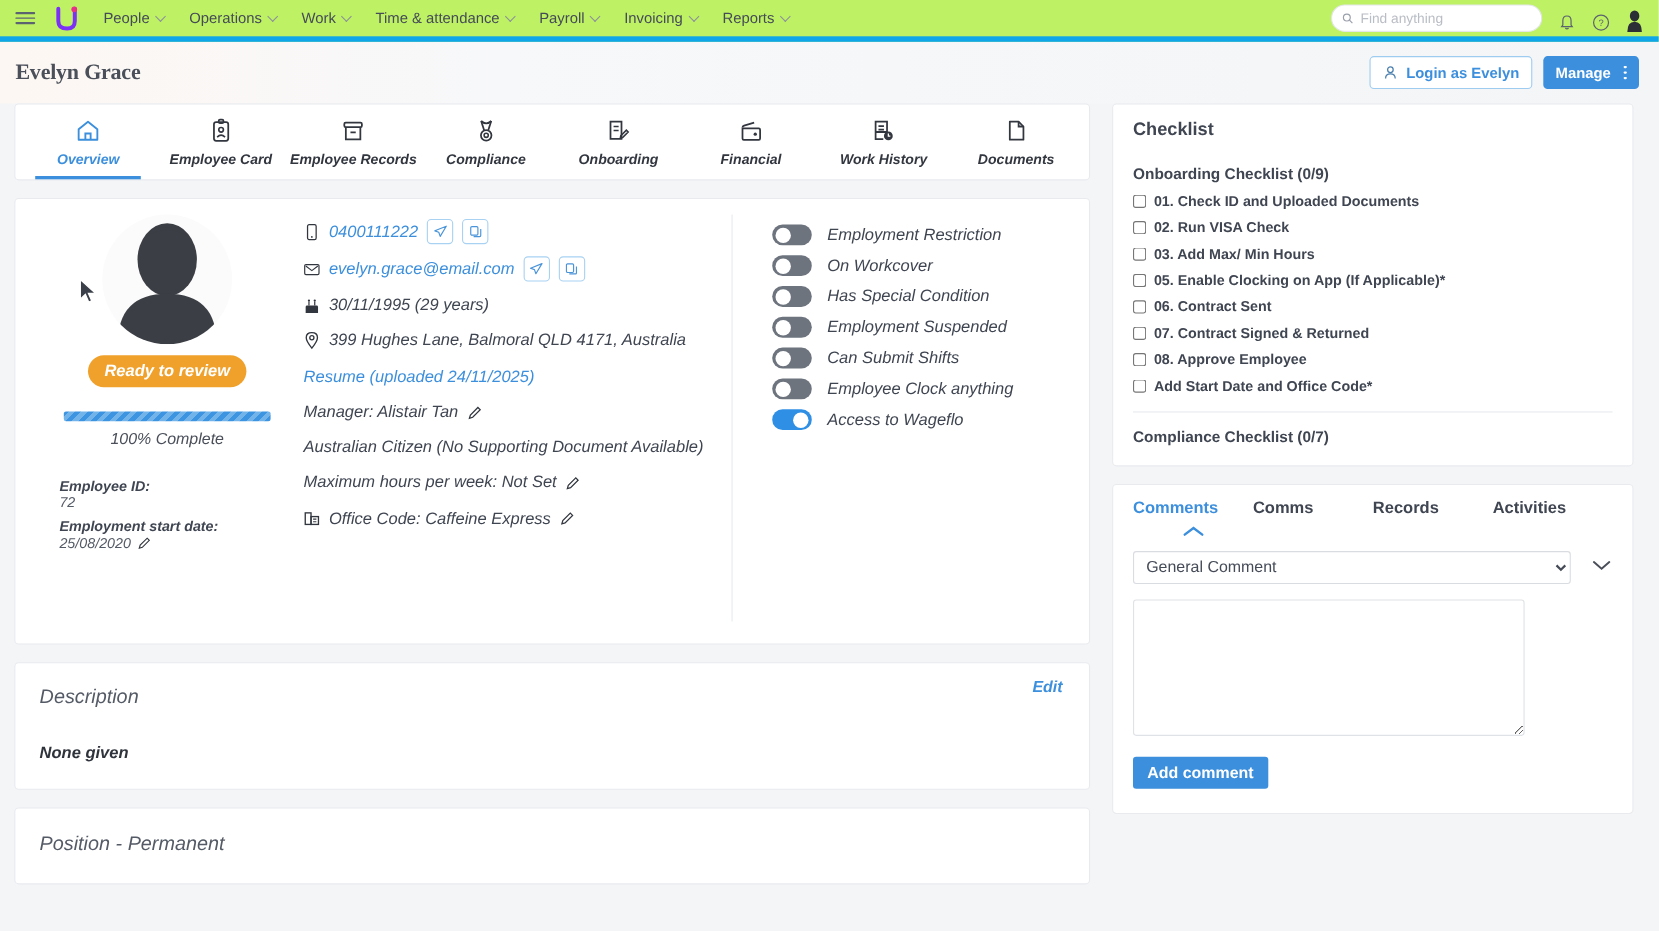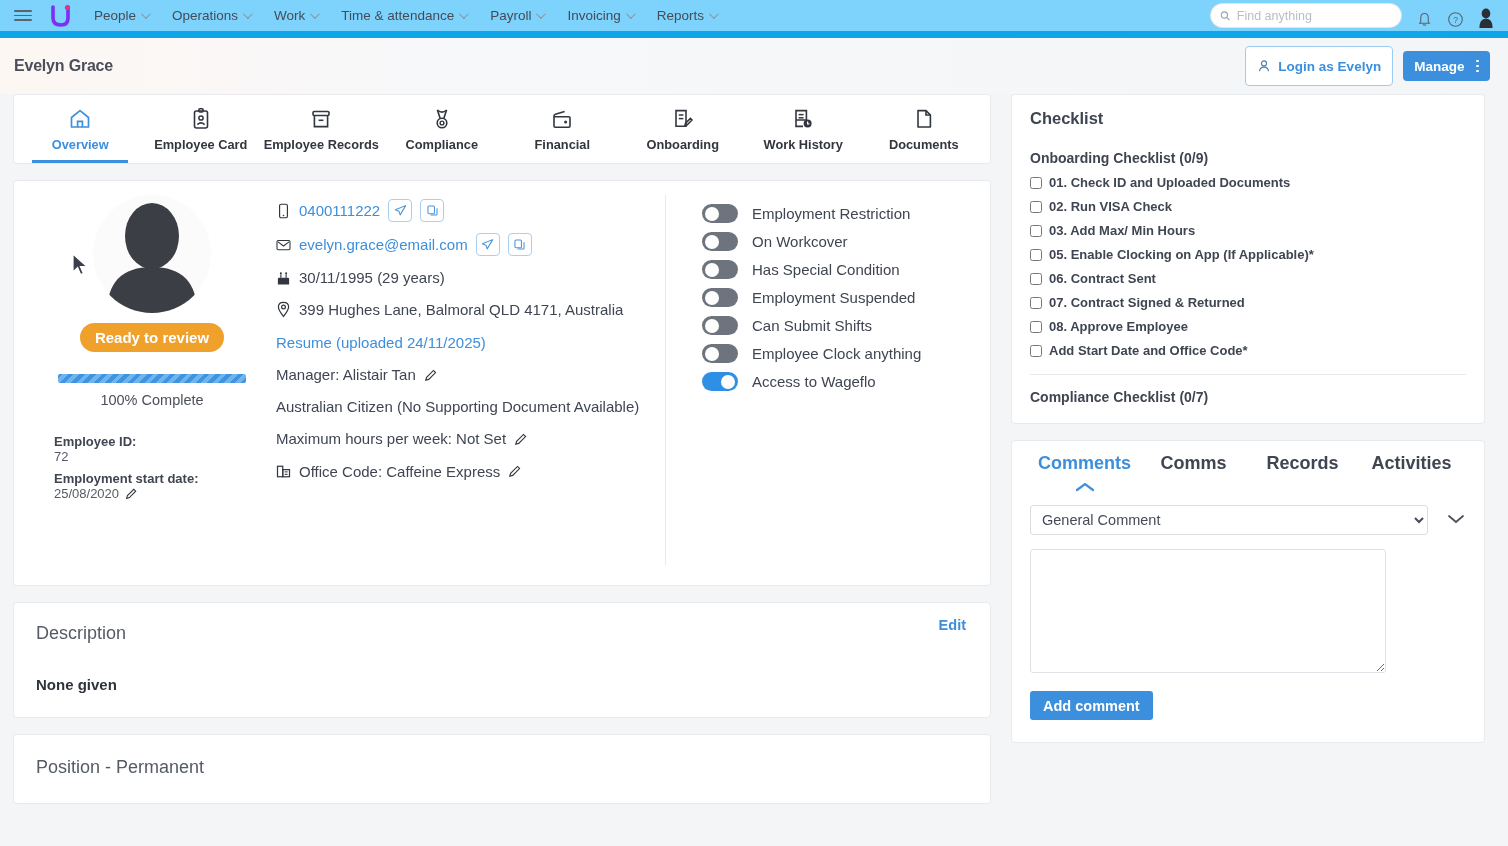--- a/index.html
+++ b/index.html
@@ -6,23 +6,23 @@
   html, body {
     width: 1508px; height: 846px;
     overflow: hidden;
     background: #f4f5f7;
     font-family: "Liberation Sans", sans-serif;
     color: #3f4551;
   }
 
   
   .topnav {
-    height: 38px; background: #7dd3fc;
+    height: 38px; background: #bef264;
     display: flex; align-items: center;
-    border-bottom: 7px solid #0ea5e9;
+    border-bottom: 5px solid #0ea5e9;
     position: relative;
   }
   .hamburger { width: 18px; margin-left: 14px; cursor: pointer; display:flex; flex-direction:column; gap:3px; }
   .hamburger i { display:block; height:1.6px; background:#5c6370; border-radius:2px; }
   .logo { margin-left: 18px; width: 22px; height: 24px; position: relative; }
   .logo svg { display:block; }
   .navitems { display:flex; align-items:center; margin-left: 22px; gap: 24px; }
   .navitem { display:flex; align-items:center; gap:5px; font-size: 13.5px; color:#454b57; cursor:pointer; white-space:nowrap; }
   .chev { width:7px; height:7px; border-right:1.4px solid #8c919b; border-bottom:1.4px solid #8c919b; transform: rotate(45deg) translateY(-2px); }
   .nav-right { position:absolute; right: 14px; display:flex; align-items:flex-end; gap: 14px; }
@@ -35,38 +35,38 @@
     font-family:"Liberation Sans", sans-serif; background:transparent;
   }
   .searchbox input::placeholder { color:#b9bdc5; }
   .icon-btn { cursor:pointer; display:flex; align-items:center; }
 
   
   .pagehead {
     height: 56px; display:flex; align-items:center; padding: 0 18px 0 14px;
     background: linear-gradient(90deg,#fdf7f3 0%, #f7f8fa 30%, #f4f5f7 100%);
   }
-  .pagetitle { font-size: 16px; font-weight: bold; color:#4a4f5a; letter-spacing:-0.2px; }
+  .pagetitle { font-size: 20px; font-weight: bold; color:#4a4f5a; letter-spacing:-0.2px;font-family:Liberation Serif, serif; }
   .head-actions { margin-left:auto; display:flex; align-items:center; gap: 10px; }
   .btn-outline {
-    height: 40px; border:1px solid #9ecbf0; border-radius:4px; background:#fff;
+    height: 30px; border:1px solid #9ecbf0; border-radius:4px; background:#fff;
     color:#3c8fdc; font-size:13.5px; font-weight:bold; display:flex; align-items:center;
     gap:7px; padding: 0 11px; cursor:pointer;
   }
   .btn-primary {
     height: 30px; border-radius:4px; background:#3c8fdc; color:#fff; border:none;
     font-size:13.5px; font-weight:bold; display:flex; align-items:center; gap:12px;
     padding: 0 11px; cursor:pointer; font-family:"Liberation Sans", sans-serif;
   }
   .vdots { display:flex; flex-direction:column; gap:2.4px; }
   .vdots i { width:2.6px; height:2.6px; background:#fff; border-radius:50%; display:block; }
 
   
   .body-wrap { display:flex; gap:20px; padding: 0 13px; align-items:flex-start; }
-  .left-col { width: 978px; flex: none; }
+  .left-col { width: 978px; flex: none; font-style: italic; }
   .right-col { width: 474px; flex: none; }
 
   .card { background:#fff; border:1px solid #e8eaee; border-radius:4px; }
 
   
   .tabbar { display:flex; height: 68px; position:relative; padding: 0 6px; }
   .tab {
     flex:1; display:flex; flex-direction:column; align-items:center; justify-content:center;
     gap:6px; cursor:pointer; position:relative; font-size:12.8px; font-weight:bold; color:#32363f;
   }
@@ -131,21 +131,21 @@
   .chk-head { font-size:16.5px; font-weight:bold; color:#3f4551; }
   .chk-group { font-size:14px; font-weight:bold; color:#3f4551; margin-top: 22px; }
   .chk-item { display:flex; align-items:center; gap:7px; margin-top: 9px; }
   .chk-item input { width:12px; height:12px; margin:0; cursor:pointer; }
   .chk-item span { font-size:13px; font-weight:bold; color:#3f4551; }
   .chk-div { border-top:1px solid #e8eaee; margin-top: 16px; }
 
   
   .cm-card { margin-top: 16px; padding: 12px 18px 22px; }
   .cm-tabs { display:flex; align-items:flex-start; }
-  .cm-tab { flex:1; text-align:center; font-size:18px; font-weight:bold; color:#3f4551; cursor:pointer; position:relative; }
+  .cm-tab { flex:1; text-align:left; font-size:15px; font-weight:bold; color:#3f4551; cursor:pointer; position:relative; }
   .cm-tab.active { color:#3c8fdc; }
   .cm-caret { display:flex; justify-content:center; margin-top:7px; }
   .cm-selectrow { display:flex; align-items:center; gap:18px; margin-top: 12px; }
   .cm-select {
     flex:1; height:30px; border:1px solid #d9dce1; border-radius:3px; background:#fff;
     font-size:14.5px; color:#454b57; padding: 0 7px; font-family:"Liberation Sans", sans-serif;
     outline:none; cursor:pointer;
   }
   .cm-textarea {
     margin-top: 14px; width: 356px; height: 124px; border:1px solid #dfe2e6; border-radius:3px;
@@ -295,35 +295,35 @@
             <circle cx="12" cy="16" r="1.9" fill="none" stroke="#32363f" stroke-width="1.4"></circle>
             <path d="M7.4 3 L10.2 11.6" fill="none" stroke="#32363f" stroke-width="1.6"></path>
             <path d="M16.6 3 L13.8 11.6" fill="none" stroke="#32363f" stroke-width="1.6"></path>
             <path d="M7.4 3 Q12 7.4 16.6 3" fill="none" stroke="#32363f" stroke-width="1.6"></path>
           </svg>
           <span>Compliance</span>
         </div>
 
         <div class="tab">
           <svg width="24" height="24" viewBox="0 0 24 24">
-            <path d="M4 9 L4 19 Q4 20.2 5.2 20.2 L18.8 20.2 Q20 20.2 20 19 L20 11 Q20 9.8 18.8 9.8 L5.2 9.8 Q4 9.8 4 9 Z" fill="none" stroke="#32363f" stroke-width="1.6"></path>
-            <path d="M4 9 Q4 7.6 5.4 7.2 L14.6 4.4" fill="none" stroke="#32363f" stroke-width="1.6"></path>
-            <circle cx="15.6" cy="15" r="1.5" fill="#32363f"></circle>
-          </svg>
-          <span>Financial</span>
-        </div>
-
-        <div class="tab">
-          <svg width="24" height="24" viewBox="0 0 24 24">
             <path d="M5 3.6 L15 3.6 L15 19.2 L5 19.2 Z" fill="none" stroke="#32363f" stroke-width="1.6"></path>
             <line x1="7.8" y1="8" x2="12.4" y2="8" stroke="#32363f" stroke-width="1.5"></line>
             <line x1="7.8" y1="11.6" x2="12.4" y2="11.6" stroke="#32363f" stroke-width="1.5"></line>
             <path d="M14.4 16.4 L19.4 11.4 L21 13 L16 18 L14 18.4 Z" fill="none" stroke="#32363f" stroke-width="1.5"></path>
           </svg>
           <span>Onboarding</span>
+        </div>
+
+        <div class="tab">
+          <svg width="24" height="24" viewBox="0 0 24 24">
+            <path d="M4 9 L4 19 Q4 20.2 5.2 20.2 L18.8 20.2 Q20 20.2 20 19 L20 11 Q20 9.8 18.8 9.8 L5.2 9.8 Q4 9.8 4 9 Z" fill="none" stroke="#32363f" stroke-width="1.6"></path>
+            <path d="M4 9 Q4 7.6 5.4 7.2 L14.6 4.4" fill="none" stroke="#32363f" stroke-width="1.6"></path>
+            <circle cx="15.6" cy="15" r="1.5" fill="#32363f"></circle>
+          </svg>
+          <span>Financial</span>
         </div>
 
         <div class="tab">
           <svg width="24" height="24" viewBox="0 0 24 24">
             <path d="M5 3.6 L15.4 3.6 L15.4 13 L5 13 Z M5 13 L5 19.4 L12 19.4" fill="none" stroke="#32363f" stroke-width="1.6"></path>
             <line x1="7.6" y1="7.6" x2="12.6" y2="7.6" stroke="#32363f" stroke-width="1.5"></line>
             <line x1="7.6" y1="10.8" x2="12.6" y2="10.8" stroke="#32363f" stroke-width="1.5"></line>
             <circle cx="16.6" cy="16.6" r="4" fill="#32363f"></circle>
             <path d="M16.6 14.4 L16.6 16.8 L18.4 16.8" fill="none" stroke="#fff" stroke-width="1.2"></path>
           </svg>

